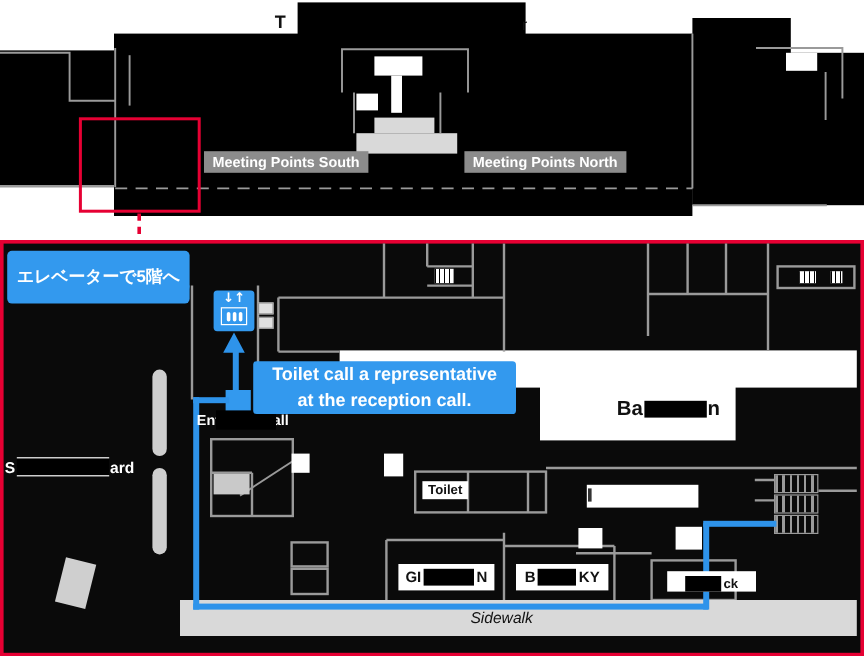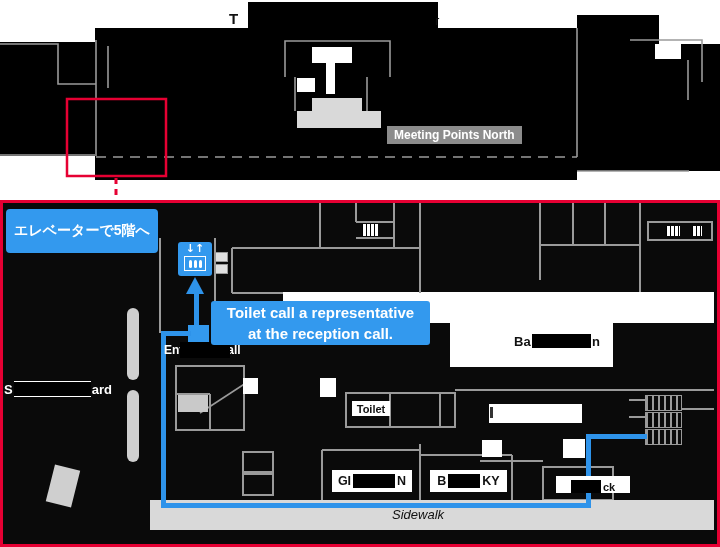--- a/index.html
+++ b/index.html
@@ -61,20 +61,21 @@
         <path d="M577,171 H689"></path>
         <path d="M96,157 H577" stroke-dasharray="10 7"></path>
       </g>
       <rect x="67" y="99" width="99" height="77" fill="none" stroke="#e60033" stroke-width="2.5"></rect>
       <line x1="116" y1="178" x2="116" y2="202" stroke="#e60033" stroke-width="3" stroke-dasharray="6 5"></line>
     </svg>
 
     <div class="txt" style="left:229px;top:10px;font-size:15px;font-weight:bold;color:#111;">T</div>
     <div class="txt" style="left:435px;top:13px;font-size:13px;color:#111;">r</div>
 
+    <div class="label-gray" style="left:170px;top:126px;">Meeting Points South</div>
     <div class="label-gray" style="left:387px;top:126px;">Meeting Points North</div>
   </div>
 
   <div class="abs" style="left:0;top:200px;width:720px;height:347px;background:#0a0a0a;border:3px solid #e60033;box-sizing:border-box;"></div>
 
   <div class="white" style="left:283px;top:292px;width:431px;height:31px;"></div>
   <div class="white" style="left:450px;top:322px;width:163px;height:45px;"></div>
 
   <svg width="720" height="547" viewBox="0 0 720 547">
     <g fill="none" stroke="#9a9a9a" stroke-width="2">
@@ -146,21 +147,21 @@
   <div class="shaft" style="left:215px;top:252px;width:13px;height:10px;"></div>
   <div class="shaft" style="left:215px;top:264px;width:13px;height:10px;"></div>
 
   <div class="txt" style="left:164px;top:343px;font-size:12px;font-weight:bold;color:#fff;">Entrance Hall</div>
   <div class="redact" style="left:180px;top:342px;width:50px;height:16px;"></div>
 
   <div class="shopbox" style="left:352px;top:401px;width:38px;height:15px;font-size:11px;">
     <span>Toilet</span>
   </div>
 
-  <div class="abs" style="left:514px;top:332px;width:86px;height:18px;display:flex;align-items:center;color:#111;font-weight:bold;font-size:13px;">
+  <div class="abs" style="left:514px;top:332px;width:86px;height:18px;display:flex;align-items:center;color:#111;font-weight:bold;font-size:17px;">
     <span>Ba</span>
     <span class="bar" style="flex:1;height:14px;margin:0 1px;"></span>
     <span>n</span>
   </div>
 
   <div class="shopbox" style="left:332px;top:470px;width:80px;height:22px;font-size:12.5px;text-align:right;">
     <span>GI</span>
     <span class="bar" style="width:42px;height:14px;"></span>
     <span>N</span>
   </div>

